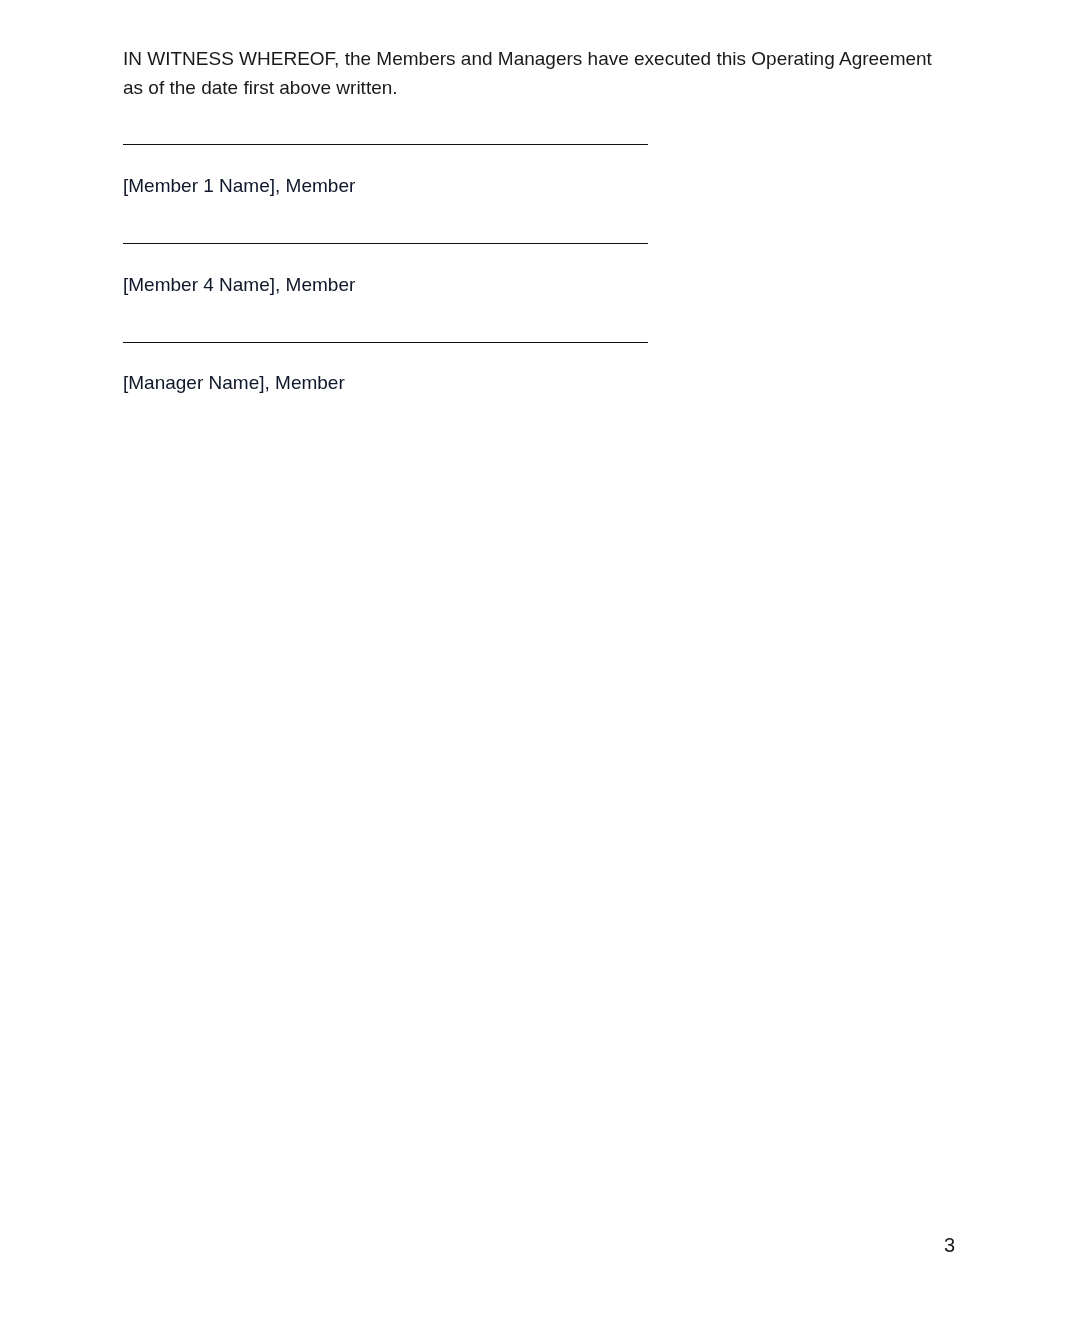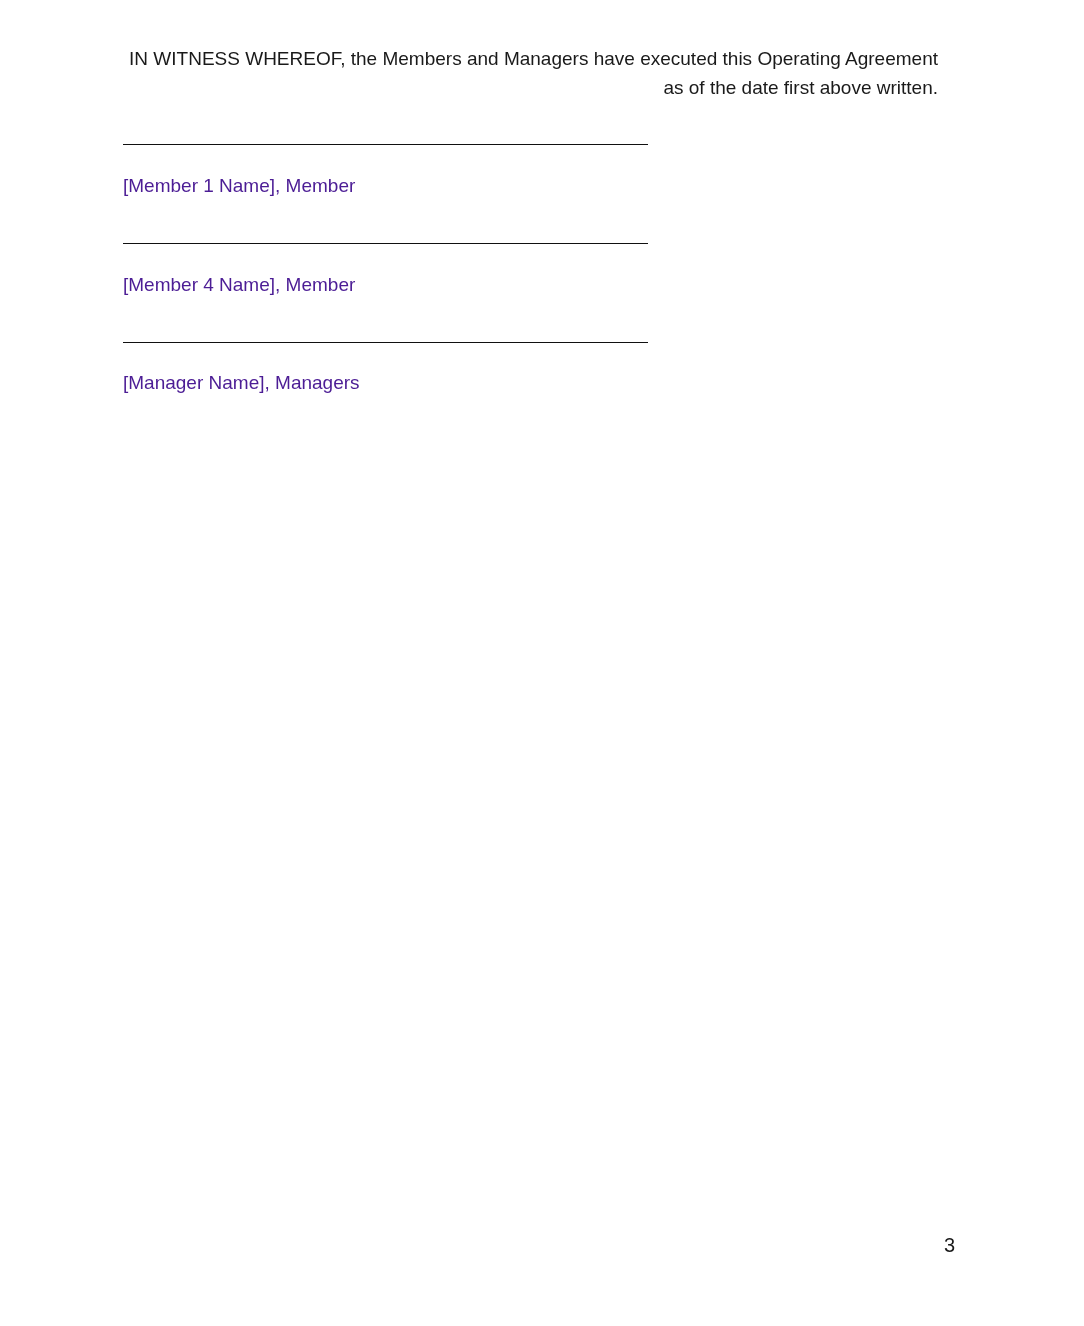--- a/index.html
+++ b/index.html
@@ -1,15 +1,15 @@
 <!DOCTYPE html>
 <html><head>
 <meta charset="utf-8">
 <style>
-  * { margin: 0; padding: 0; box-sizing: border-box; text-align: right; }
+  * { margin: 0; padding: 0; box-sizing: border-box; }
   html, body {
     width: 1084px;
     height: 1326px;
     background: #ffffff;
     font-family: "Liberation Sans", sans-serif;
     color: #000000;
   }
   .page {
     position: relative;
     width: 1084px;
@@ -34,21 +34,21 @@
     border-bottom: 1.6px solid #111111;
   }
   .sig-line-1 { top: 144px; }
   .sig-line-2 { top: 243px; }
   .sig-line-3 { top: 342px; }
   .sig-label {
     position: absolute;
     left: 123px;
     font-size: 19px;
     line-height: 23px;
-    color: #4c1d95;
+    color: #0f172a;
     white-space: nowrap;
   }
   .sig-label-1 { top: 174px; }
   .sig-label-2 { top: 273px; }
   .sig-label-3 { top: 371px; }
   .page-number {
     position: absolute;
     left: 944px;
     top: 1234px;
     font-size: 20px;
@@ -63,17 +63,17 @@
 
   <p class="witness-paragraph">IN WITNESS WHEREOF, the Members and Managers have executed this Operating Agreement as of the date first above written.</p>
 
   <div class="sig-line sig-line-1"></div>
   <p class="sig-label sig-label-1">[Member 1 Name], Member</p>
 
   <div class="sig-line sig-line-2"></div>
   <p class="sig-label sig-label-2">[Member 4 Name], Member</p>
 
   <div class="sig-line sig-line-3"></div>
-  <p class="sig-label sig-label-3">[Manager Name], Managers</p>
+  <p class="sig-label sig-label-3">[Manager Name], Member</p>
 
   <div class="page-number">3</div>
 
 </div>
 
 </body></html>

